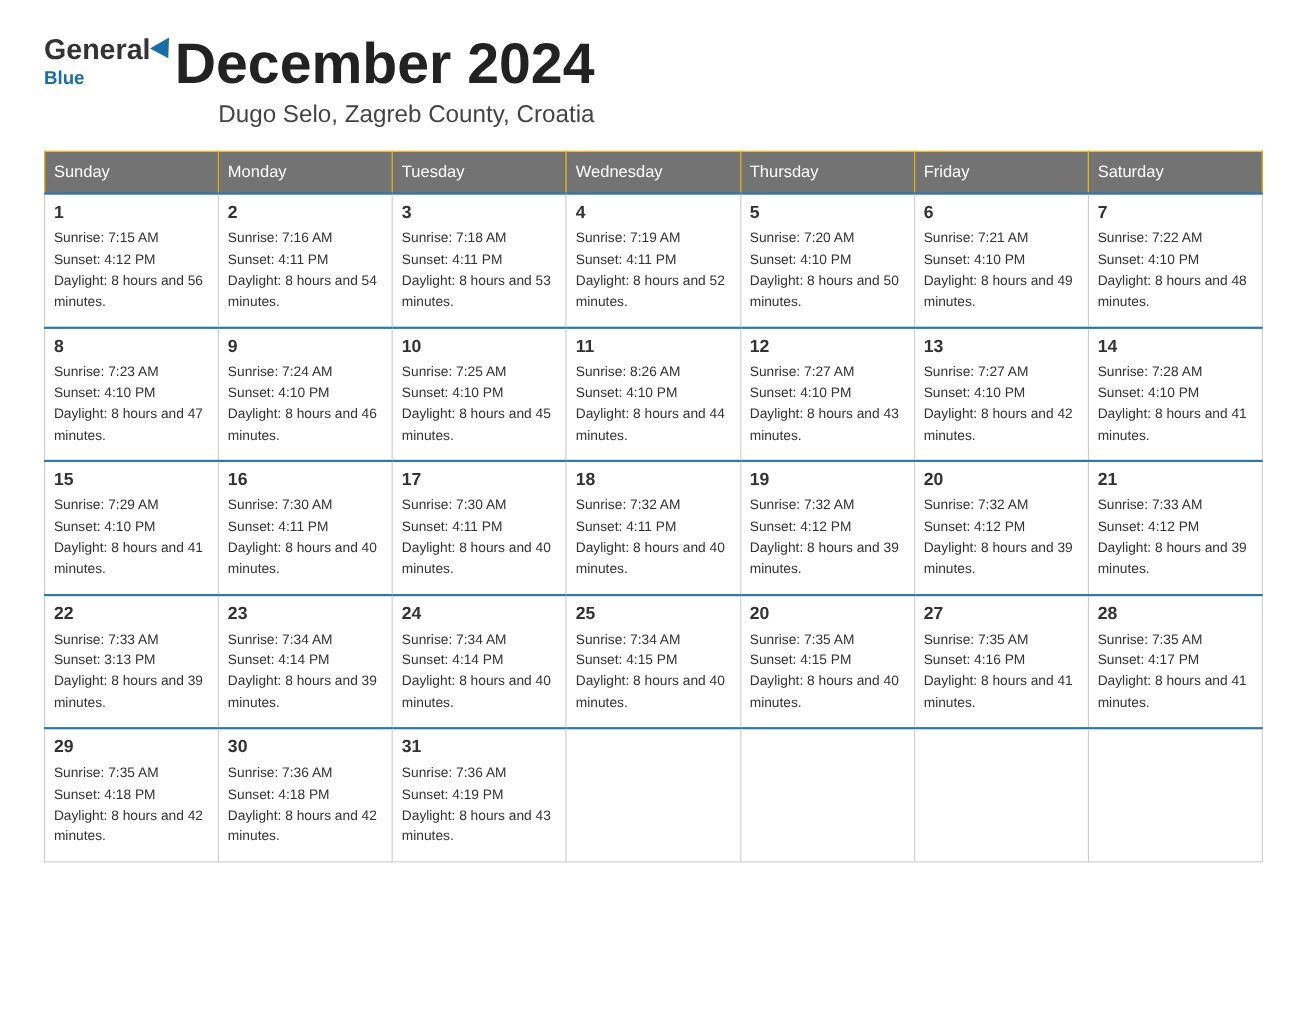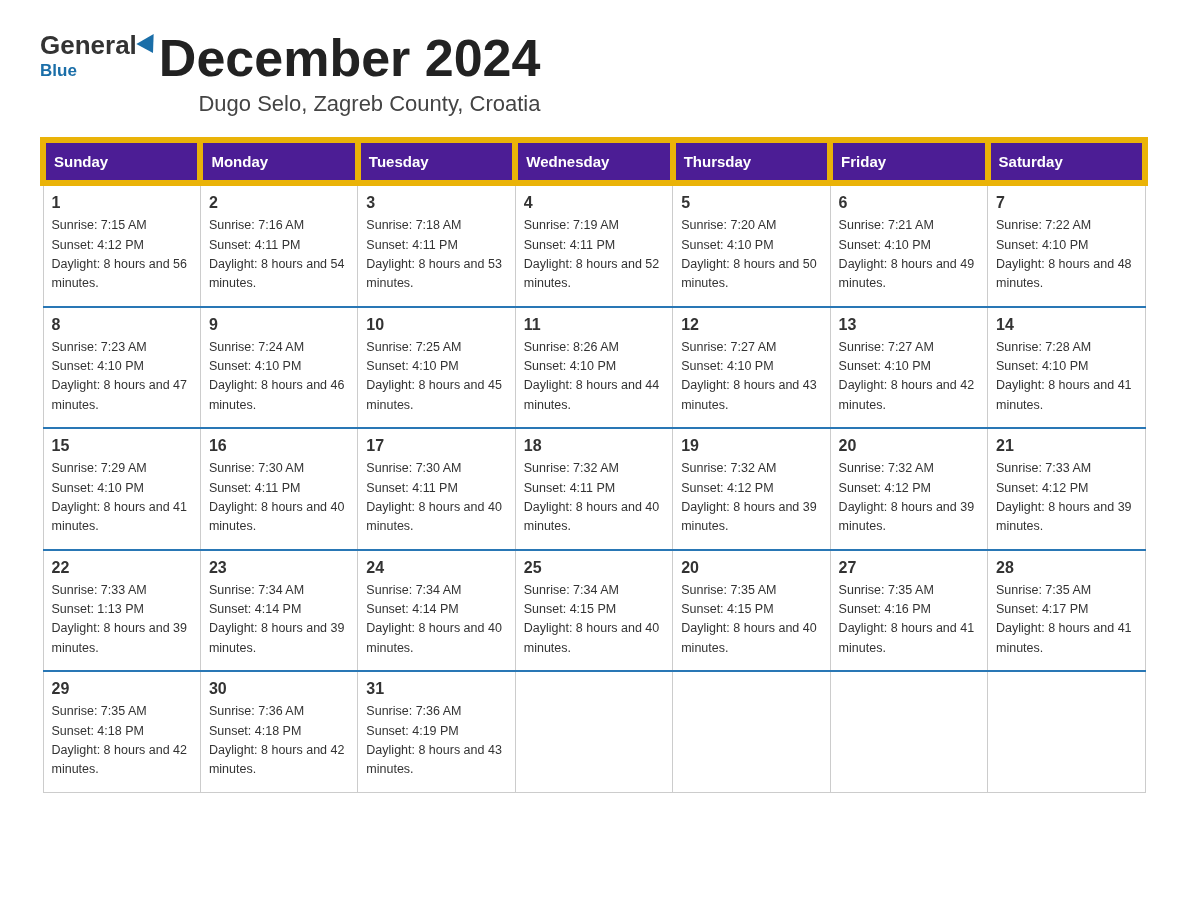--- a/index.html
+++ b/index.html
@@ -59,27 +59,27 @@
       font-size: 22px;
       color: #444;
       margin-top: 4px;
     }
     .calendar {
       width: 100%;
       border-collapse: collapse;
       border: 1px solid #bbb;
     }
     .calendar th {
-      background-color: #4c1d95;
+      background-color: #737373;
       color: #fff;
       padding: 10px 8px;
       font-size: 15px;
-      font-weight: bold;
+      font-weight: normal;
       text-align: left;
-      border: 6px solid #eab308;
+      border: 1px solid #eab308;
     }
     .calendar td {
       vertical-align: top;
       padding: 8px 8px 12px 8px;
       border: 1px solid #ccc;
       width: 14.28%;
       font-size: 13px;
       color: #333;
       min-height: 100px;
     }
@@ -303,21 +303,21 @@
             <span>Sunset: 4:12 PM</span><br>
             <span>Daylight: 8 hours and 39 minutes.</span>
           </div>
         </td>
       </tr>
       <tr class="week-row">
         <td>
           <span class="day-num">22</span>
           <div class="day-info">
             <span>Sunrise: 7:33 AM</span><br>
-            <span>Sunset: 1:13 PM</span><br>
+            <span>Sunset: 3:13 PM</span><br>
             <span>Daylight: 8 hours and 39 minutes.</span>
           </div>
         </td>
         <td>
           <span class="day-num">23</span>
           <div class="day-info">
             <span>Sunrise: 7:34 AM</span><br>
             <span>Sunset: 4:14 PM</span><br>
             <span>Daylight: 8 hours and 39 minutes.</span>
           </div>

